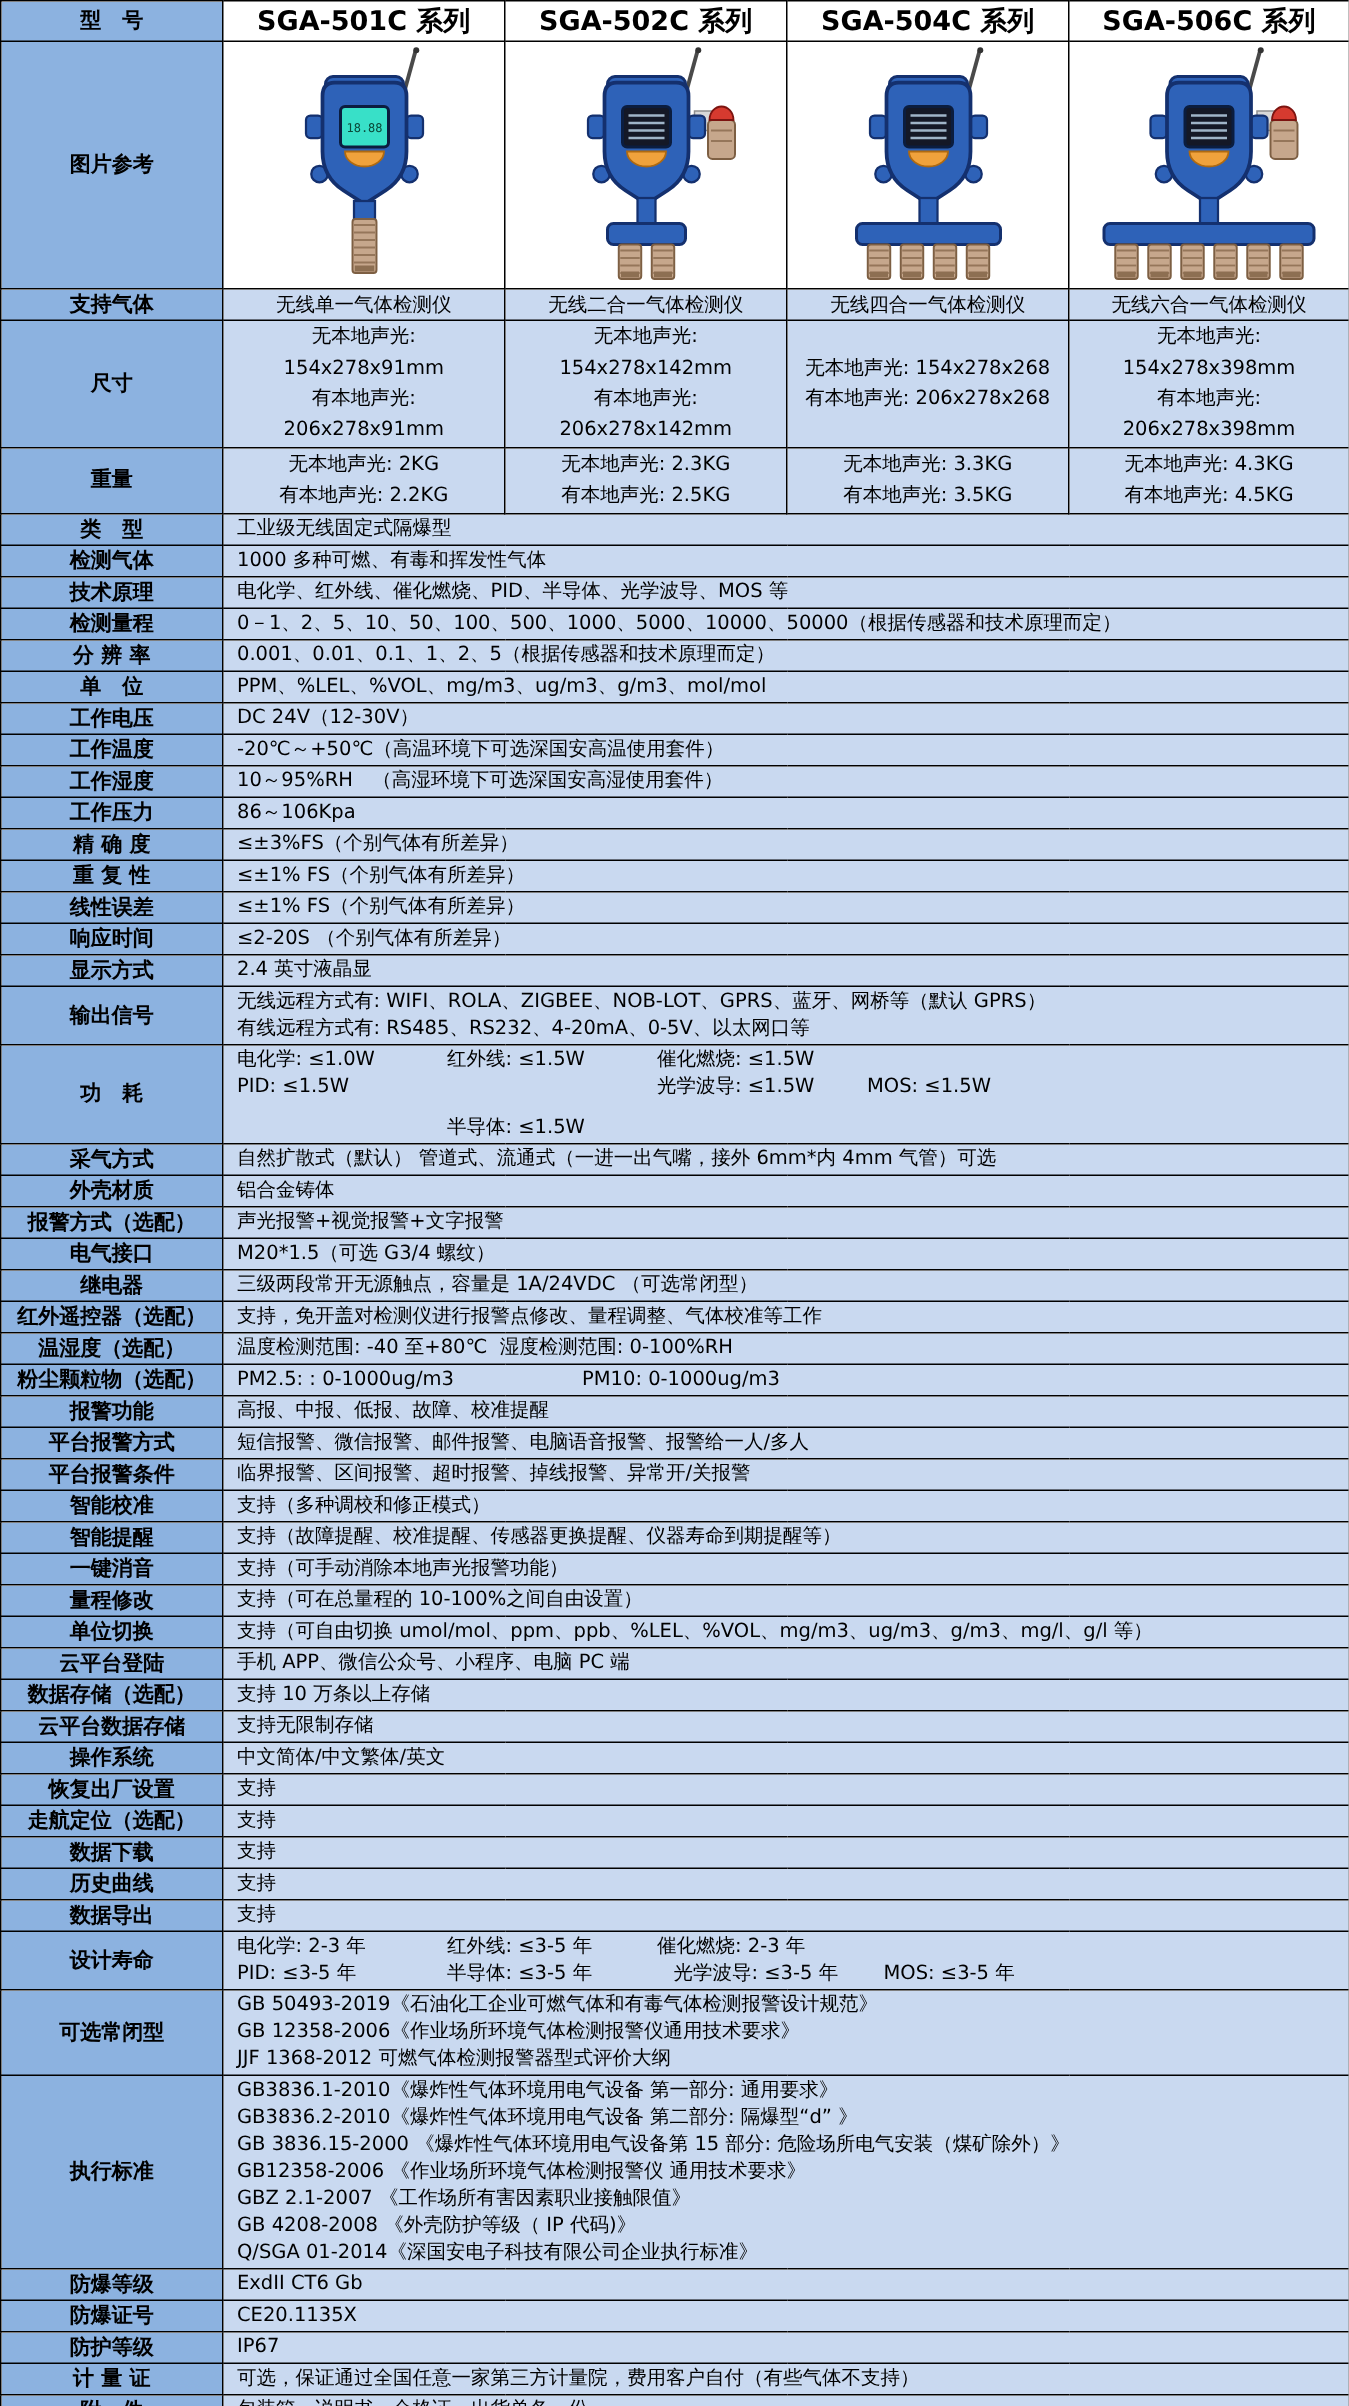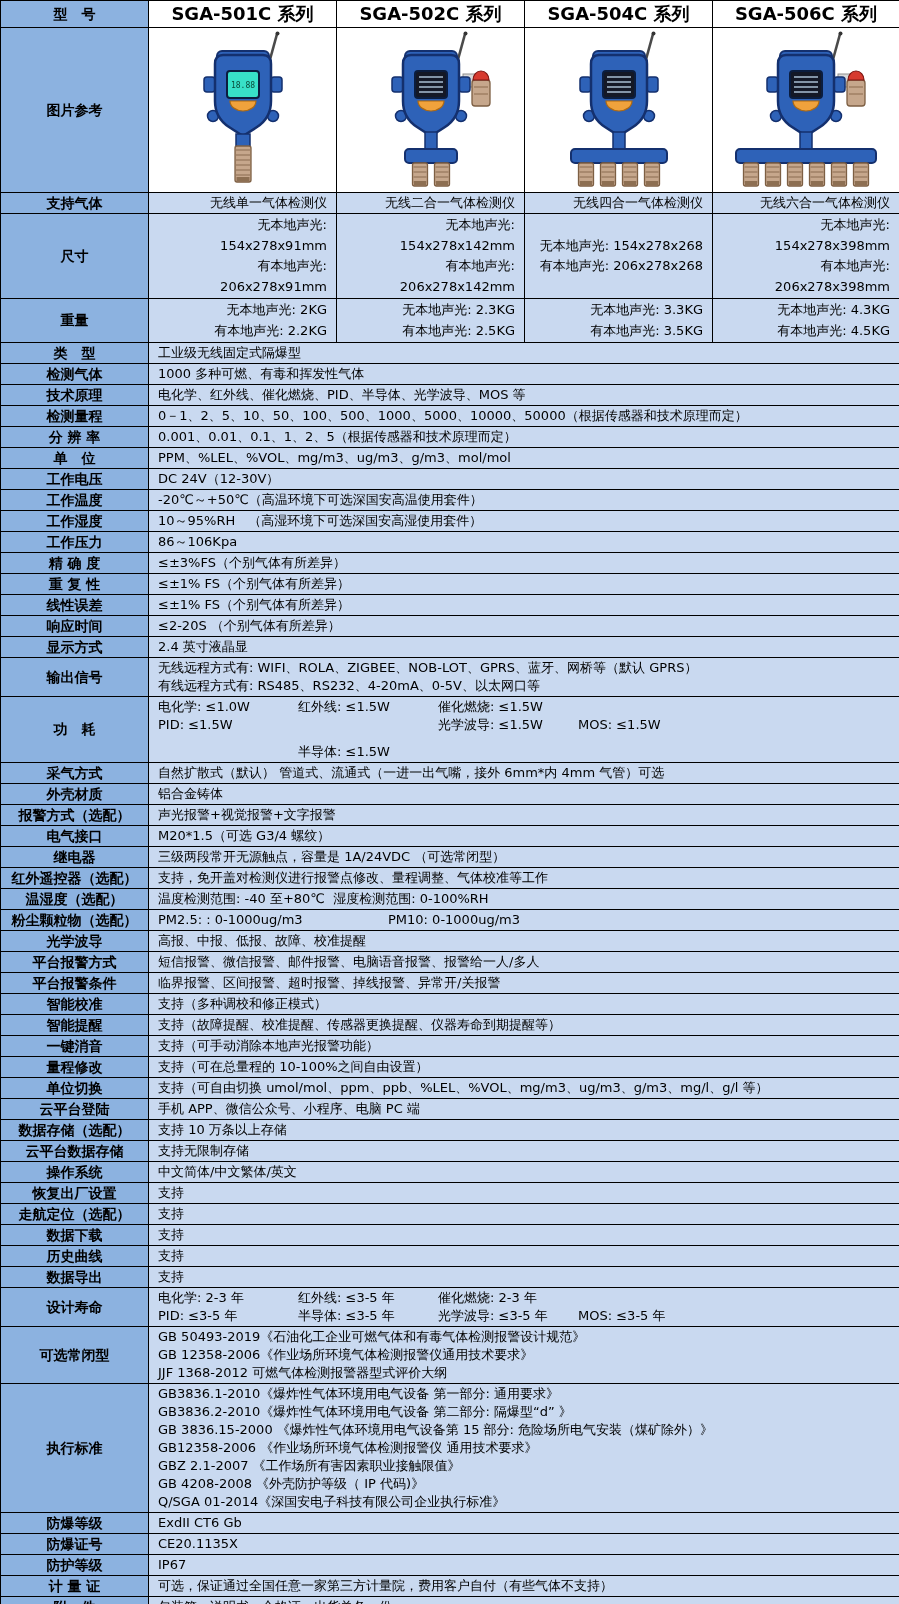--- a/index.html
+++ b/index.html
@@ -31,21 +31,21 @@
     height:19px;
   }
   td.imgcell{
     background:#ffffff;
     height:163px;
     text-align:center;
     vertical-align:middle;
     padding:0;
   }
   .line{line-height:18px;white-space:pre-wrap;}
-  td.colcell{text-align:right;margin-left:48px;}
+  td.colcell{text-align:center;margin-left:48px;}
   td.cell2 .line{line-height:20.5px;}
   .seg{display:inline-block;vertical-align:top;}
   .hrow{height:19px;}
 </style>
 </head>
 <body>
 
 <table class="spec">
   <colgroup>
     <col style="width:148px">
@@ -422,21 +422,21 @@
           <div class="line">温度检测范围: -40 至+80℃  湿度检测范围: 0-100%RH</div>
         </td>
   </tr>
       <tr>
     <td class="label">粉尘颗粒物（选配）</td>
     <td class="value" colspan="4">
           <div class="line"><span class="seg" style="min-width: 230px;">PM2.5: : 0-1000ug/m3</span><span class="seg">PM10: 0-1000ug/m3</span></div>
         </td>
   </tr>
       <tr>
-    <td class="label">光学波导</td>
+    <td class="label">报警功能</td>
     <td class="value" colspan="4">
           <div class="line">高报、中报、低报、故障、校准提醒</div>
         </td>
   </tr>
       <tr>
     <td class="label">平台报警方式</td>
     <td class="value" colspan="4">
           <div class="line">短信报警、微信报警、邮件报警、电脑语音报警、报警给一人/多人</div>
         </td>
   </tr>
@@ -527,21 +527,21 @@
       <tr>
     <td class="label">数据导出</td>
     <td class="value" colspan="4">
           <div class="line">支持</div>
         </td>
   </tr>
       <tr>
     <td class="label">设计寿命</td>
     <td class="value" colspan="4">
           <div class="line"><span class="seg" style="min-width: 140px;">电化学: 2-3 年</span><span class="seg" style="min-width: 140px;">红外线: ≤3-5 年</span><span class="seg">催化燃烧: 2-3 年</span></div>
-          <div class="line"><span class="seg" style="min-width: 140px;">PID: ≤3-5 年</span><span class="seg" style="min-width: 140px;">半导体: ≤3-5 年</span><span class="seg" style="min-width: 140px;">光学波导: ≤3-5 年</span><span class="seg">MOS: ≤3-5 年</span></div>
+          <div class="line"><span class="seg" style="min-width: 140px;">PID: ≤3-5 年</span><span class="seg" style="min-width: 140px;">半导体: ≤3-5 年</span><span class="seg" style="min-width: 140px; margin-left: 11px;">光学波导: ≤3-5 年</span><span class="seg">MOS: ≤3-5 年</span></div>
         </td>
   </tr>
       <tr>
     <td class="label">可选常闭型</td>
     <td class="value" colspan="4">
           <div class="line">GB 50493-2019《石油化工企业可燃气体和有毒气体检测报警设计规范》</div>
           <div class="line">GB 12358-2006《作业场所环境气体检测报警仪通用技术要求》</div>
           <div class="line">JJF 1368-2012 可燃气体检测报警器型式评价大纲</div>
         </td>
   </tr>

